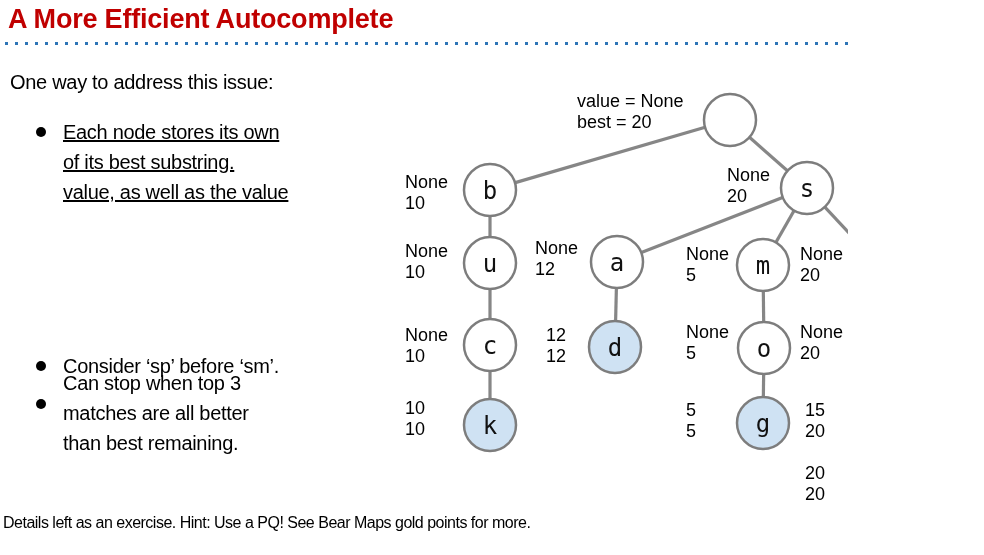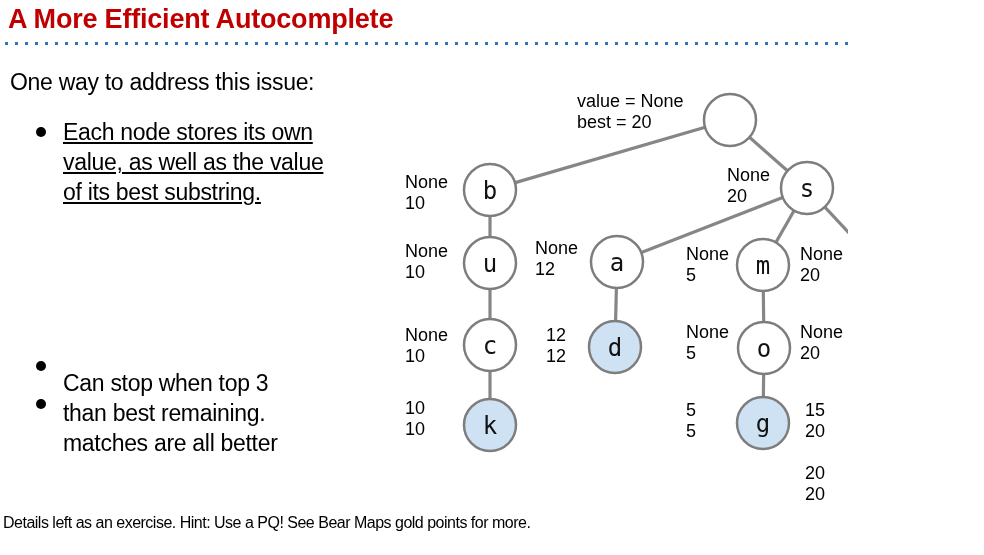--- a/index.html
+++ b/index.html
@@ -22,21 +22,21 @@
   }
   .divider {
     position: absolute;
     left: 5px;
     top: 42px;
     width: 958px;
     height: 3px;
   }
   .body-text {
     position: absolute;
-    font-size: 23px;
+    font-size: 20px;
     line-height: 30px;
     letter-spacing: -0.3px;
     white-space: nowrap;
   }
   .bullet-marker {
     position: absolute;
     width: 10px;
     height: 10px;
     border-radius: 50%;
     background: #000;
@@ -81,32 +81,33 @@
 
   <div class="title" style="color: rgb(192, 0, 0);">A More Efficient Autocomplete</div>
 
   <div class="divider" style="background-image: repeating-linear-gradient(to right, rgb(46, 117, 182) 0px, rgb(46, 117, 182) 3px, transparent 3px, transparent 10px);"></div>
 
   <div class="body-text" style="left:10px; top:67px;">One way to address this issue:</div>
 
   <div class="bullet-marker" style="left:36px; top:127px;"></div>
   <div class="body-text" style="left:63px; top:117px;text-decoration:underline;">
       <div>Each node stores its own</div>
+      <div>of its best substring.</div>
       <div>value, as well as the value</div>
-      <div>of its best substring.</div>
     </div>
 
 
   <div class="bullet-marker" style="left:36px; top:361px;"></div>
+  <div class="body-text" style="left:63px; top:351px;">Consider ‘sp’ before ‘sm’.</div>
 
   <div class="bullet-marker" style="left:36px; top:399px;"></div>
   <div class="body-text" style="left:63px; top:368px;">
       <div>Can stop when top 3</div>
+      <div>matches are all better</div>
       <div>than best remaining.</div>
-      <div>matches are all better</div>
     </div>
 
   <svg class="tree-svg" width="984" height="555" viewBox="0 0 984 555">
       <line x1="730" y1="120" x2="490" y2="190" stroke="#868686" stroke-width="3.2"></line>
       <line x1="730" y1="120" x2="807" y2="188" stroke="#868686" stroke-width="3.2"></line>
       <line x1="490" y1="190" x2="490" y2="263" stroke="#868686" stroke-width="3.2"></line>
       <line x1="490" y1="263" x2="490" y2="345" stroke="#868686" stroke-width="3.2"></line>
       <line x1="490" y1="345" x2="490" y2="425" stroke="#868686" stroke-width="3.2"></line>
       <line x1="807" y1="188" x2="617" y2="262" stroke="#868686" stroke-width="3.2"></line>
       <line x1="807" y1="188" x2="763" y2="265" stroke="#868686" stroke-width="3.2"></line>

